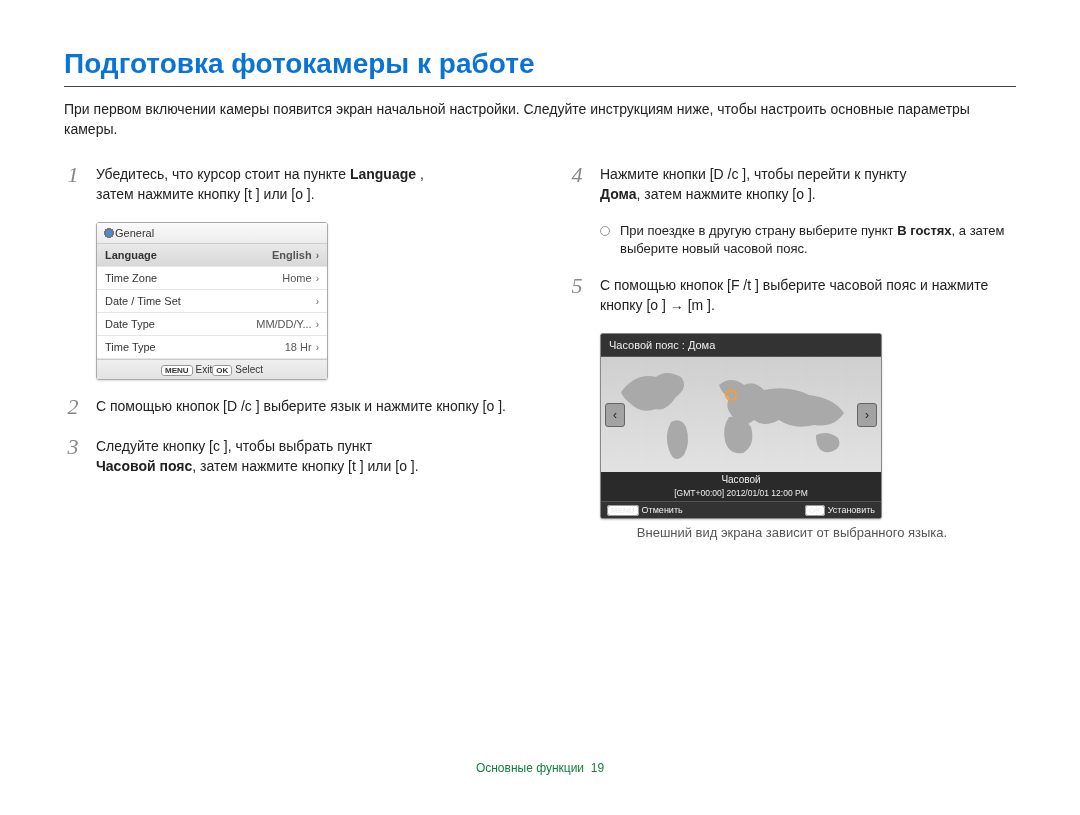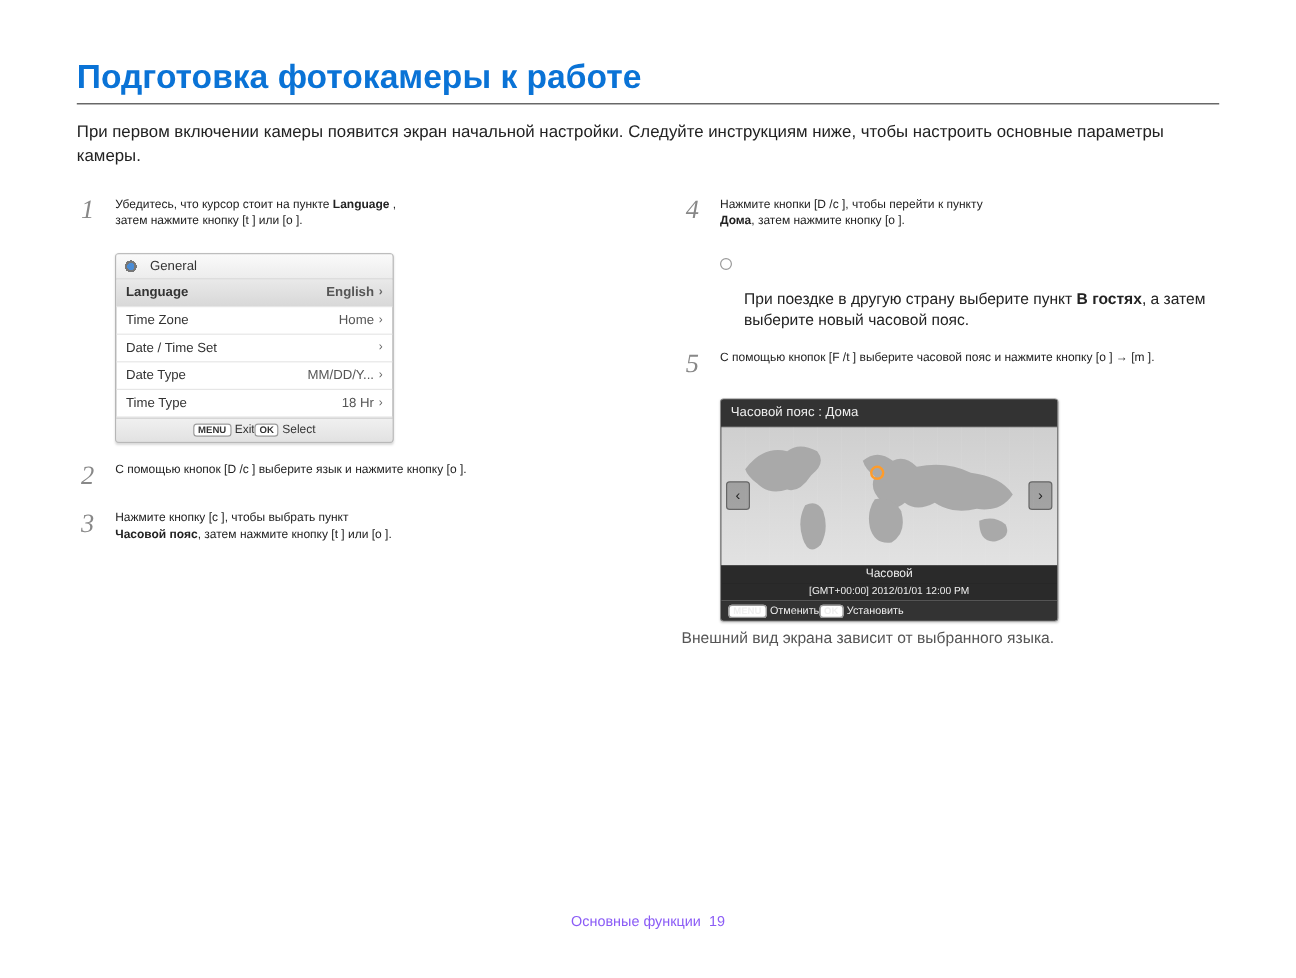--- a/index.html
+++ b/index.html
@@ -50,39 +50,39 @@
     font-family: Georgia, "Times New Roman", serif;
     font-style: italic;
     font-size: 22px;
     line-height: 1;
     color: #888;
     width: 18px;
     flex-shrink: 0;
     text-align: center;
   }
   .step-body {
-    font-size: 10px;
+    font-size: 14px;
     line-height: 1.45;
   }
 
   
   .lcd {
     width: 230px;
     margin: 16px 0 16px 32px;
     border: 1px solid #aaa;
     border-radius: 3px;
     box-shadow: 0 1px 2px rgba(0,0,0,0.15);
     background: #fff;
     font-size: 11px;
     color: #333;
   }
   .lcd-head {
     display: flex;
     align-items: center;
-    gap: 10px;
+    gap: 0;
     padding: 4px 6px;
     border-bottom: 1px solid #ccc;
     background: linear-gradient(#fafafa,#ececec);
   }
   .gear {
     width: 12px;
     height: 12px;
     border-radius: 50%;
     background:
       radial-gradient(circle at center, #4a8cd6 3px, transparent 3px),
@@ -188,63 +188,64 @@
   }
   .tz-stamp {
     text-align: center;
     font-size: 8.5px;
     padding: 1px 0 3px;
     background: #2a2a2a;
     border-bottom: 1px solid #555;
   }
   .tz-foot {
     display: flex;
+    justify-content: space-between;
     padding: 3px 6px;
     background: #333;
     font-size: 9px;
   }
 
   .caption {
     font-size: 13px;
     color: #555;
+    text-align: center;
     margin-top: 0;
   }
 
   .sub-note {
     display: flex;
     gap: 10px;
     margin: 4px 0 16px 0;
     padding-left: 32px;
   }
   .bullet {
     width: 8px;
     height: 8px;
     border-radius: 50%;
     border: 1px solid #999;
     margin-top: 4px;
     flex-shrink: 0;
   }
   .sub-note .txt {
     font-size: 13px;
     line-height: 1.4;
-    margin-top: 29px;
   }
 
   .kw {
     font-weight: bold;
   }
 
   .footer {
     position: absolute;
     bottom: 22px;
     left: 0;
     right: 0;
     text-align: center;
     font-size: 12px;
-    color: #8b5cf6;
+    color: #15803d;
   }
 </style>
 </head>
 <body>
 
 <div class="page">
   <h1 class="title">Подготовка фотокамеры к работе</h1>
   <hr class="rule">
   <p class="intro">При первом включении камеры появится экран начальной настройки. Следуйте инструкциям ниже, чтобы настроить основные параметры камеры.</p>
 
@@ -306,21 +307,21 @@
       </div>
 
       <div class="step">
         <div class="num">2</div>
         <div class="step-body">С помощью кнопок [D      /c    ] выберите язык и нажмите кнопку [o    ].</div>
       </div>
 
       <div class="step">
         <div class="num">3</div>
         <div class="step-body">
-          <span>Нажмите кнопку [c    ], чтобы выбрать пункт </span><br>
+          <span>Следуйте кнопку [c    ], чтобы выбрать пункт </span><br>
           <span class="kw">Часовой пояс</span><span>, затем нажмите кнопку [t    ] или [o    ].</span>
         </div>
       </div>
     </div>
 
     <div class="col">
 
       <div class="step">
         <div class="num">4</div>
         <div class="step-body">

